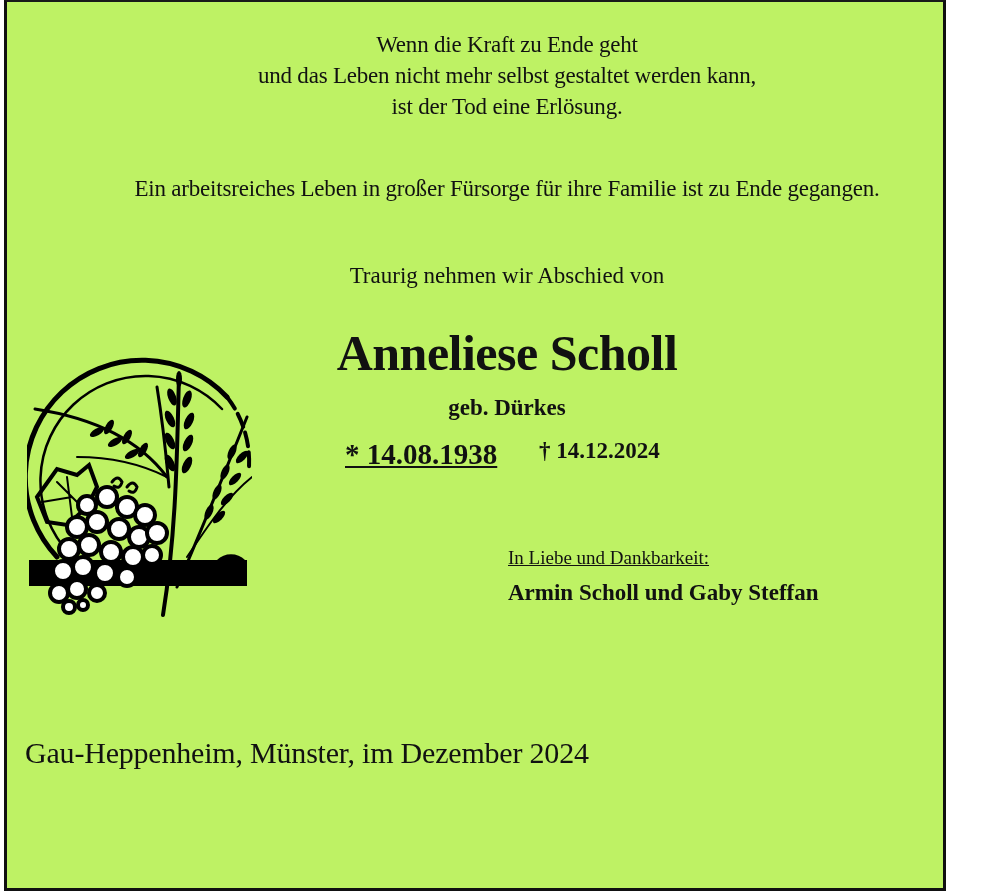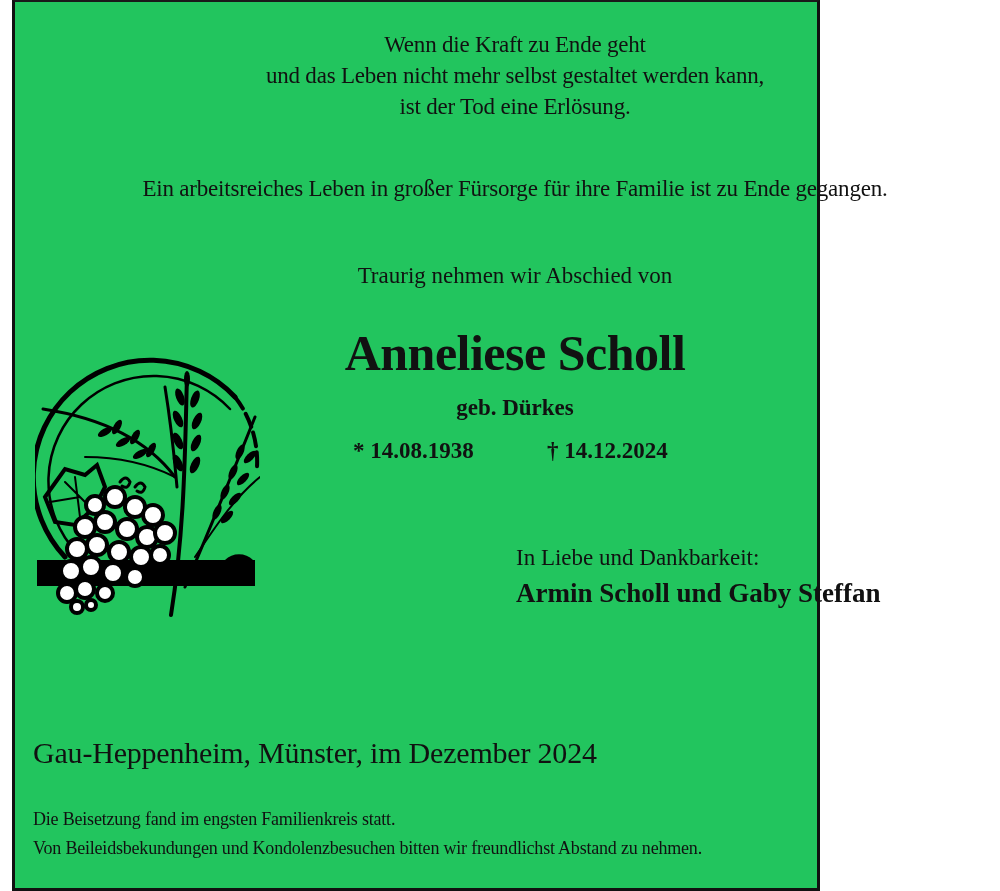--- a/index.html
+++ b/index.html
@@ -1,40 +1,40 @@
 <!DOCTYPE html>
 <html><head>
 <meta charset="utf-8">
 <style>
   html, body { margin: 0; padding: 0; background: #ffffff; }
   body { width: 1000px; height: 891px; position: relative; overflow: hidden; }
   .frame {
-    position: absolute; left: 12px; top: 0; width: 808px; height: 891px;
+    position: absolute; left: 4px; top: 0; width: 942px; height: 891px;
     box-sizing: border-box;
     border-top: 2px solid #1a1a1a;
     border-left: 3px solid #111;
     border-right: 3px solid #111;
     border-bottom: 3px solid #111;
-    background: #22c55e;
+    background: #bef264;
   }
   .serif { font-family: "Liberation Serif", "DejaVu Serif", serif; color: #111; }
   .abs { position: absolute; white-space: nowrap; }
   .center { left: 0; width: 1000px; text-align: center; }
 
   .poem { top: 27px; font-size: 23px; line-height: 31px; letter-spacing: -0.2px; }
   .intro { top: 174px; font-size: 23px; letter-spacing: -0.2px; }
   .farewell { top: 261px; font-size: 23px; }
   .name { top: 322px; font-size: 50px; font-weight: bold; letter-spacing: -0.5px; }
   .maiden { top: 393px; font-size: 23px; font-weight: bold; }
-  .birth { left: 338px; top: 436px; font-size: 23px; font-weight: bold; }
+  .birth { left: 338px; top: 436px; font-size: 29px; font-weight: bold; text-decoration: underline; }
   .death { left: 532px; top: 436px; font-size: 23px; font-weight: bold; }
 
   .mourners { left: 501px; top: 538px; }
-  .mourners .label { font-size: 23px; line-height: 36px; }
-  .mourners .names { font-size: 27px; font-weight: bold; line-height: 34px; }
+  .mourners .label { font-size: 19px; line-height: 36px; text-decoration: underline; }
+  .mourners .names { font-size: 23px; font-weight: bold; line-height: 34px; }
 
   .place { left: 18px; top: 734px; font-size: 30px; letter-spacing: -0.2px; }
   .notes { left: 18px; top: 803px; font-size: 18px; line-height: 29px; letter-spacing: -0.2px; }
 
   .emblem { position: absolute; left: 20px; top: 355px; width: 225px; height: 265px; }
 </style>
 </head>
 <body>
 
 <div class="frame">
@@ -137,18 +137,14 @@
     </g>
   </svg>
 
   <div class="abs serif mourners">
     <div class="label">In Liebe und Dankbarkeit:</div>
     <div class="names">Armin Scholl und Gaby Steffan</div>
   </div>
 
   <div class="abs serif place">Gau-Heppenheim, Münster, im Dezember 2024</div>
 
-  <div class="abs serif notes">
-    <div>Die Beisetzung fand im engsten Familienkreis statt.</div>
-    <div>Von Beileidsbekundungen und Kondolenzbesuchen bitten wir freundlichst Abstand zu nehmen.</div>
-  </div>
 
 </div>
 
 </body></html>

